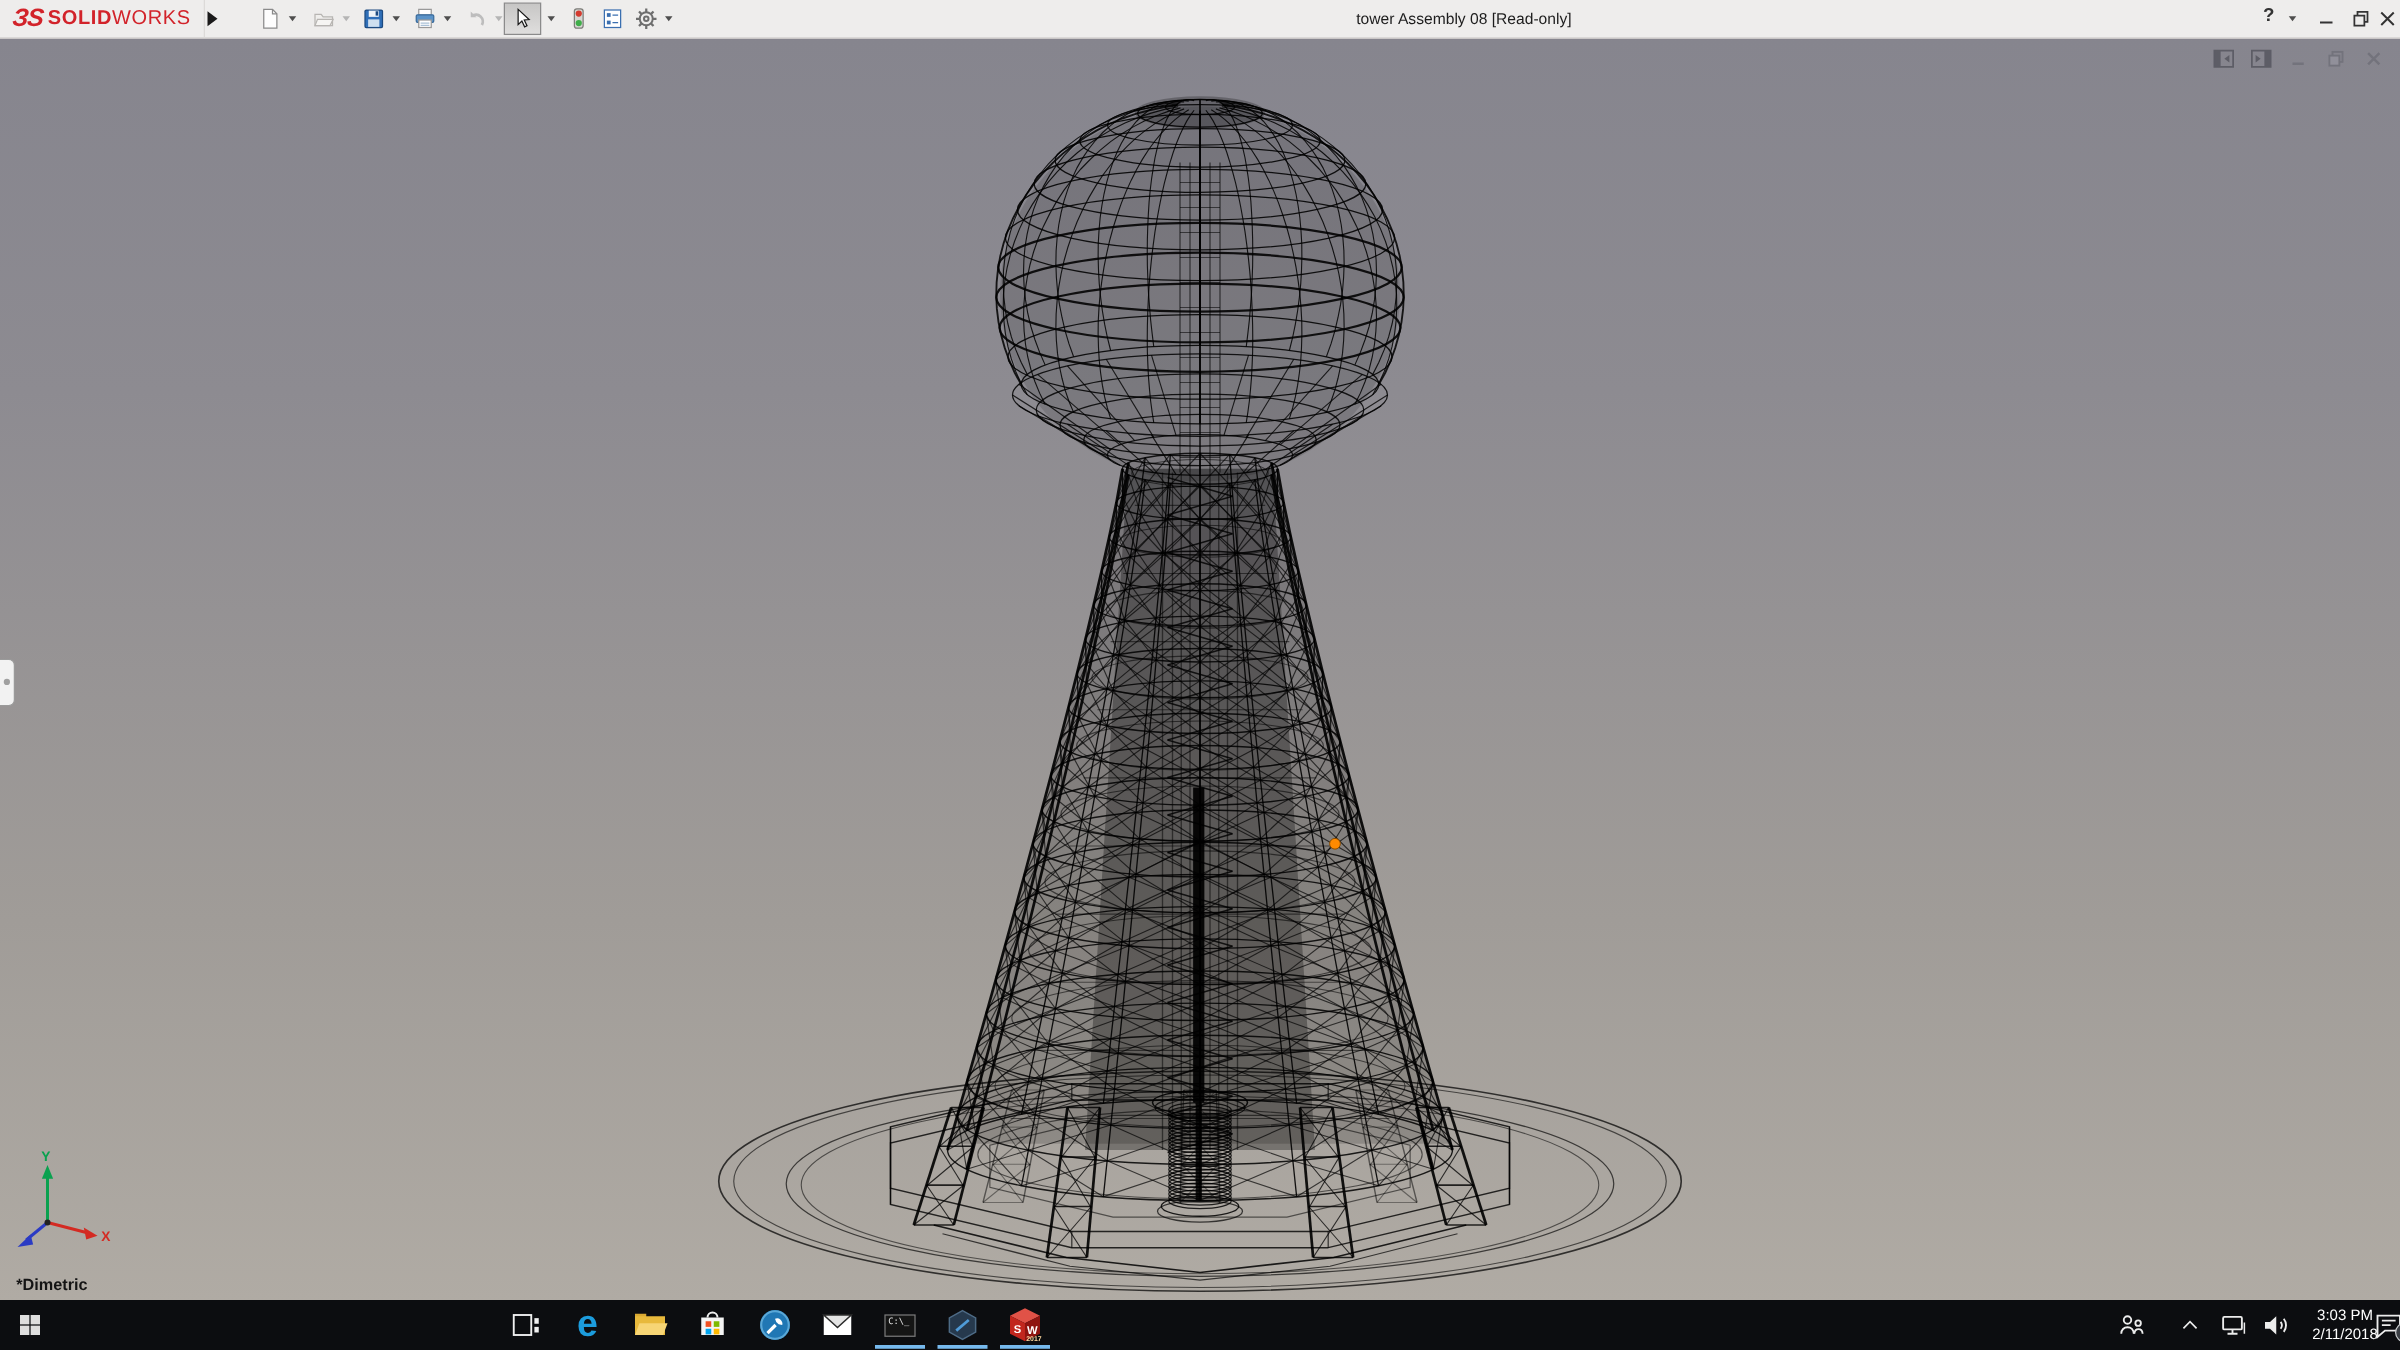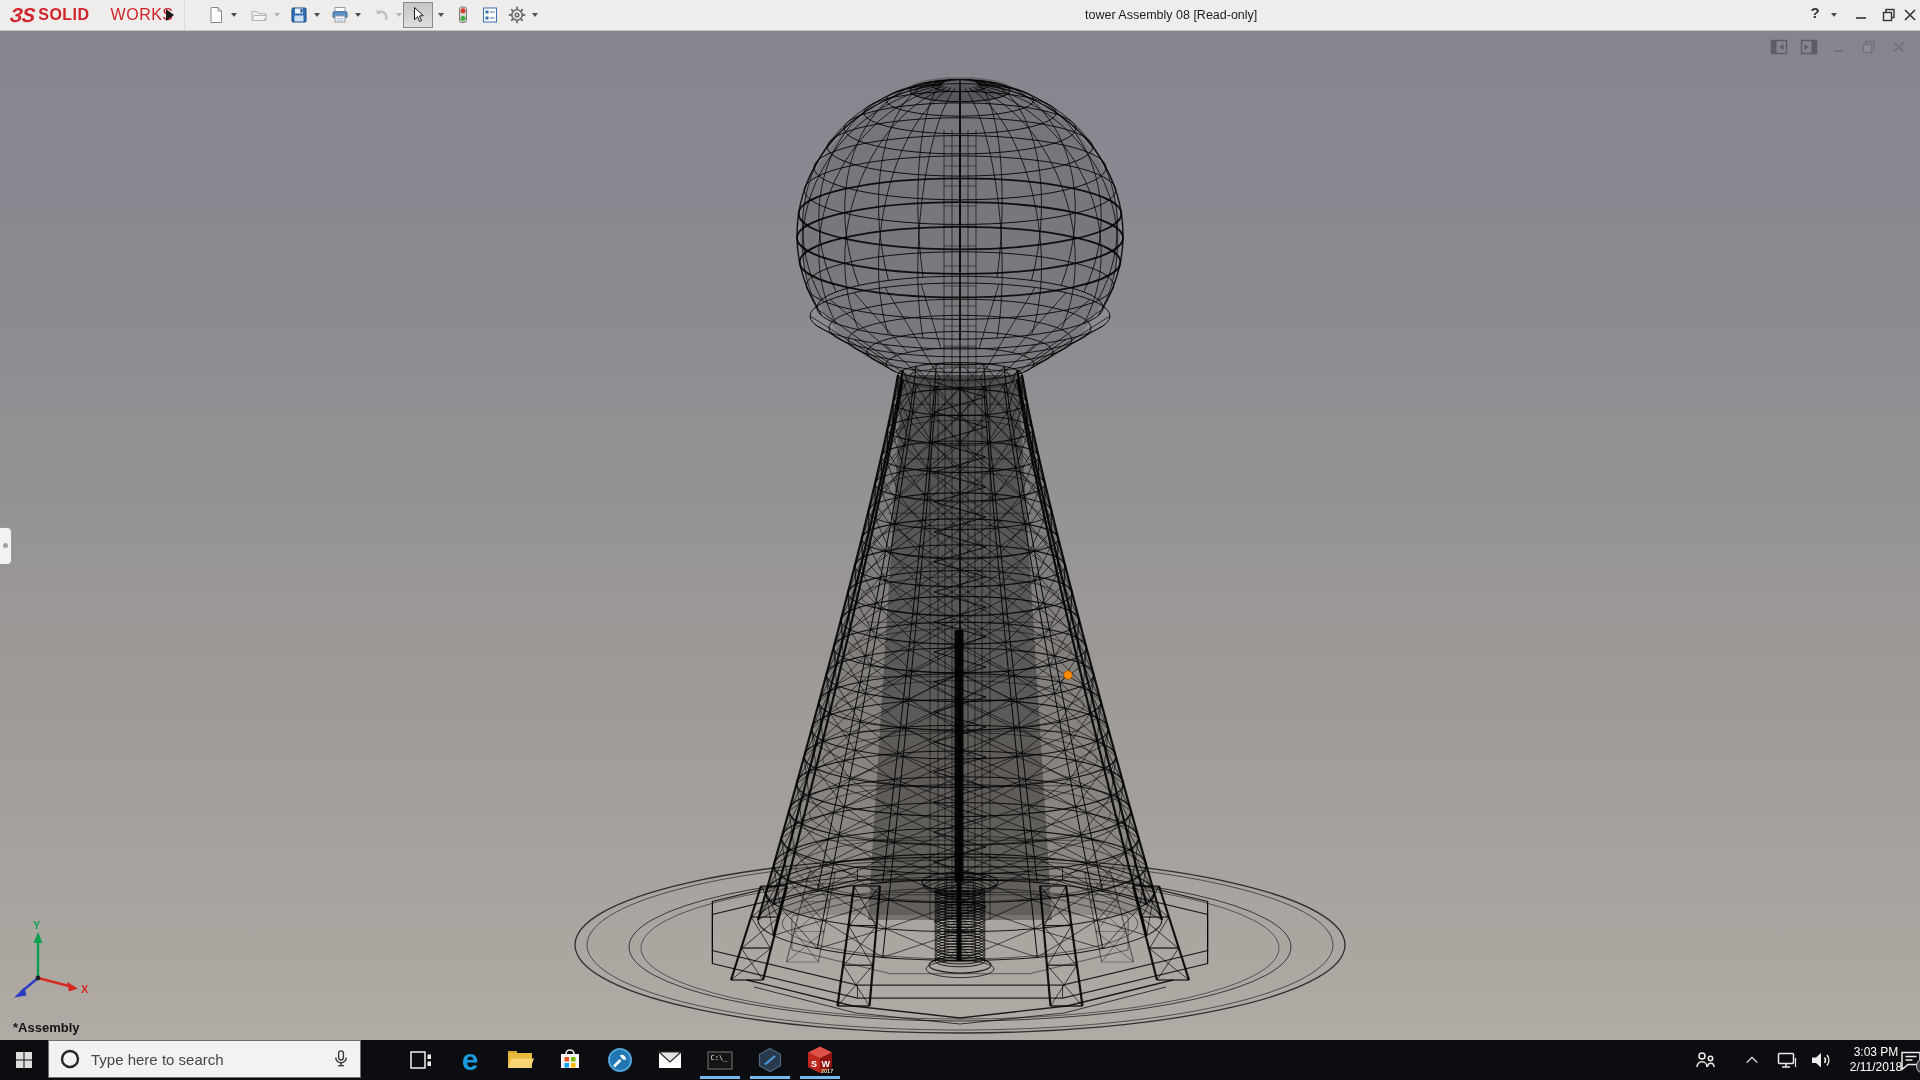--- a/index.html
+++ b/index.html
@@ -7,21 +7,21 @@
        font-family:"Liberation Sans",sans-serif;background:#000;}
 
   
   #titlebar{position:absolute;top:0;left:0;width:1920px;height:30px;
             background:#eeedec;border-bottom:1px solid #c6c4c2;z-index:30;}
   #logo{position:absolute;left:6px;top:0;height:30px;display:flex;align-items:center;
         padding:0 10px 0 4px;border-right:1px solid #dcdad8;}
   #logo .mark{font-style:italic;font-weight:700;font-size:20px;color:#d2232a;
               transform:skewX(-6deg);margin-right:4px;letter-spacing:-1px;}
   #logo .solid{font-weight:700;font-size:16px;color:#d2232a;letter-spacing:.5px;}
-  #logo .works{font-weight:400;font-size:16px;color:#d2232a;letter-spacing:.5px;margin-left:21px;}
+  #logo .works{font-weight:400;font-size:16px;color:#d2232a;letter-spacing:.5px;}
   #flyout-arrow{position:absolute;left:166px;top:9px;width:0;height:0;
        border-left:8px solid #1a1a1a;border-top:6px solid transparent;border-bottom:6px solid transparent;}
   .tbtn{position:absolute;top:2px;width:26px;height:26px;display:flex;
         align-items:center;justify-content:center;}
   .caret{position:absolute;top:13px;width:0;height:0;border-left:3.5px solid transparent;
          border-right:3.5px solid transparent;border-top:4px solid #4e4e4e;}
   .caret.dis{border-top-color:#b5b5b5;}
   #sel-pressed{position:absolute;left:403px;top:2px;width:30px;height:26px;
         background:linear-gradient(#c7c6c5,#dfdedd);border:1px solid #8b8b8b;box-sizing:border-box;}
   #win-title{position:absolute;left:1085px;top:8px;font-size:12.5px;color:#1d1d1d;}
@@ -1180,42 +1180,30 @@
     <div class="minictl">
       <svg width="20" height="20" viewBox="0 0 20 20">
           <path d="M5.5 5.5l9 9M14.5 5.5l-9 9" stroke="#73737c" stroke-width="2"></path>
         </svg>
     </div>
   </div>
 
   <div id="feature-tab">
       <div class="dot"></div>
     </div>
-  <div id="orientation-label">*Assembly</div>
+  <div id="orientation-label">*Dimetric</div>
 </div>
 
 <div id="taskbar">
   <div id="start-button">
     <svg width="22" height="22" viewBox="0 0 22 22">
         <rect x="3" y="3" width="7.5" height="7.5" fill="#dedede"></rect>
         <rect x="11.5" y="3" width="7.5" height="7.5" fill="#dedede"></rect>
         <rect x="3" y="11.5" width="7.5" height="7.5" fill="#dedede"></rect>
         <rect x="11.5" y="11.5" width="7.5" height="7.5" fill="#dedede"></rect>
-      </svg>
-  </div>
-  <div id="search-box">
-    <svg width="22" height="22" viewBox="0 0 22 22">
-        <circle cx="11" cy="11" r="8" fill="none" stroke="#242424" stroke-width="2.4"></circle>
-      </svg>
-    <span class="stext">Type here to search</span>
-    <svg width="22" height="22" viewBox="0 0 23 22">
-        <rect x="9" y="2.5" width="5" height="9.5" rx="2.5" fill="none" stroke="#3c3c3c" stroke-width="1.5"></rect>
-        <path d="M6 9.5a5.5 5.5 0 0 0 11 0" fill="none" stroke="#3c3c3c" stroke-width="1.5"></path>
-        <line x1="11.5" y1="15" x2="11.5" y2="18" stroke="#3c3c3c" stroke-width="1.5"></line>
-        <line x1="8.5" y1="18" x2="14.5" y2="18" stroke="#3c3c3c" stroke-width="1.5"></line>
       </svg>
   </div>
 
   <div class="tkicon" style="left:404px">
     <svg width="26" height="26" viewBox="0 0 26 26">
         <rect x="4" y="5" width="14" height="16" fill="none" stroke="#f0f0f0" stroke-width="1.5"></rect>
         <rect x="20.5" y="7.5" width="3.5" height="4.5" fill="#f0f0f0"></rect>
         <rect x="20.5" y="14.5" width="3.5" height="4.5" fill="#f0f0f0"></rect>
       </svg>
   </div>

